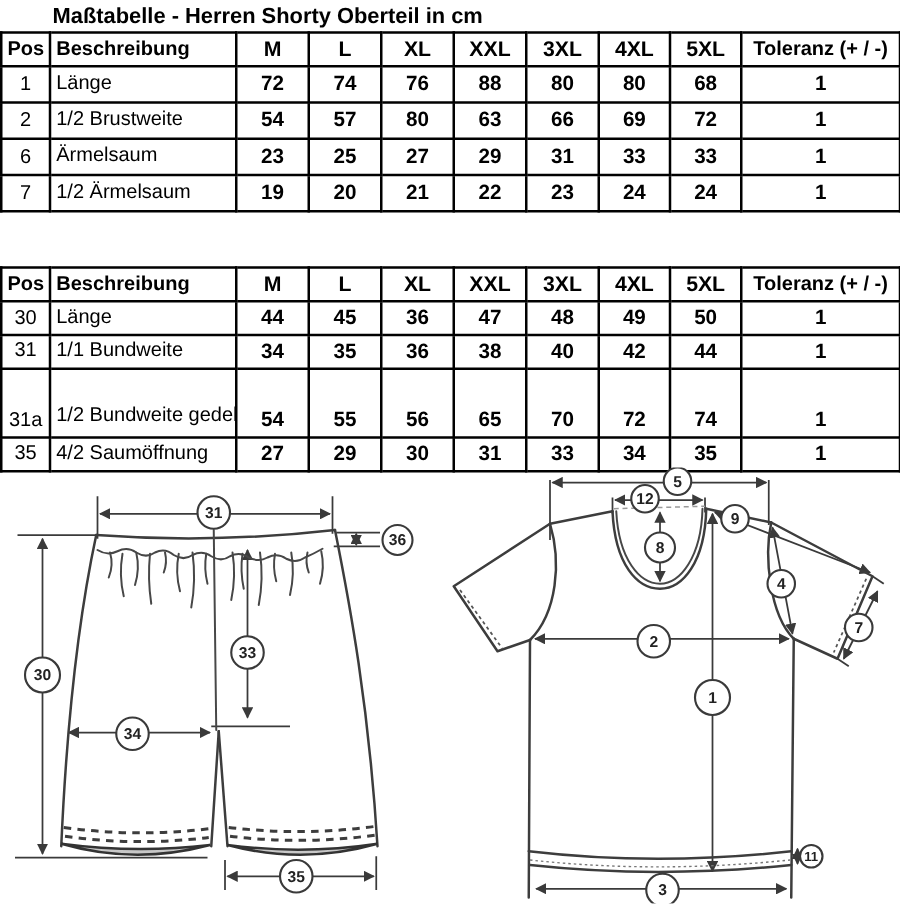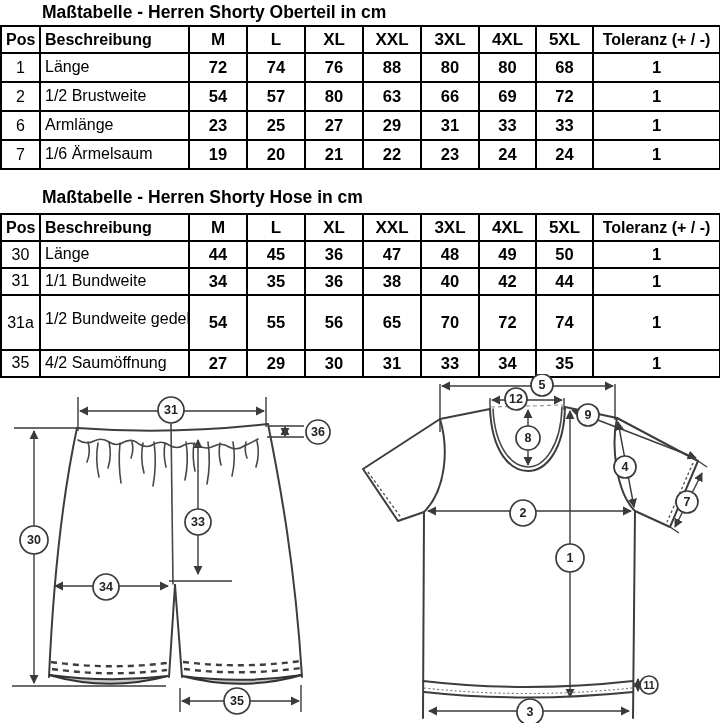--- a/index.html
+++ b/index.html
@@ -19,21 +19,21 @@
   th { font-weight:bold; font-size:16px; text-align:left; }
   th.posh, th.tolh { text-align:center; }
   th.size { font-weight:bold; font-size:17px; text-align:center; }
   td.pos { text-align:center; font-size:16px; }
   td.desc { text-align:left; font-size:16px; white-space:pre-line; line-height:1.55; }
   td.num { text-align:center; font-weight:bold; font-size:16.5px; }
   .tbl1 thead tr { height:27px; } .tbl1 tbody tr { height:29px; }
   .tbl2 thead tr { height:27px; } .tbl2 tbody tr { height:27px; }
   .tbl2 tbody tr.r31 { height:26px; }
   .tbl2 tbody tr.tall { height:55px; }
-  .tbl2 tbody tr.tall td { vertical-align:bottom; padding-bottom:17px; }
+  .tbl2 tbody tr.tall td { vertical-align:bottom; padding-bottom:3px; }
 
   svg.diagram { position:absolute; top:374px; }
   svg.shorts { left:2px; }
   svg.shirt { left:358px; }
 
   .outline { fill:none; stroke:#3d3d3d; stroke-width:2; stroke-linejoin:round; stroke-linecap:round; }
   .thin    { fill:none; stroke:#474747; stroke-width:1.6; stroke-linecap:round; }
   .dim     { fill:none; stroke:#3a3a3a; stroke-width:1.4; }
   .stitchA { fill:none; stroke:#3d3d3d; stroke-width:2.4; stroke-dasharray:6 5; }
   .stitchB { fill:none; stroke:#555;    stroke-width:1.4; stroke-dasharray:2.6 2.6; }
@@ -99,46 +99,45 @@
         <td class="num">57</td>
         <td class="num">80</td>
         <td class="num">63</td>
         <td class="num">66</td>
         <td class="num">69</td>
         <td class="num">72</td>
         <td class="num">1</td>
       </tr>
       <tr>
         <td class="pos">6</td>
-        <td class="desc">Armlänge</td>
+        <td class="desc">Ärmelsaum</td>
         <td class="num">23</td>
         <td class="num">25</td>
         <td class="num">27</td>
         <td class="num">29</td>
         <td class="num">31</td>
         <td class="num">33</td>
         <td class="num">33</td>
         <td class="num">1</td>
       </tr>
       <tr>
         <td class="pos">7</td>
-        <td class="desc">1/6 Ärmelsaum</td>
+        <td class="desc">1/2 Ärmelsaum</td>
         <td class="num">19</td>
         <td class="num">20</td>
         <td class="num">21</td>
         <td class="num">22</td>
         <td class="num">23</td>
         <td class="num">24</td>
         <td class="num">24</td>
         <td class="num">1</td>
       </tr>
     </tbody>
   </table>
 
-  <div class="tbl-title t2">Maßtabelle - Herren Shorty Hose in cm</div>
 
   <table class="sizes tbl2">
     <colgroup>
       <col style="width:39px">
         <col style="width:149px">
         <col style="width:58px">
         <col style="width:58px">
       <col style="width:58px">
         <col style="width:58px">
         <col style="width:58px">

